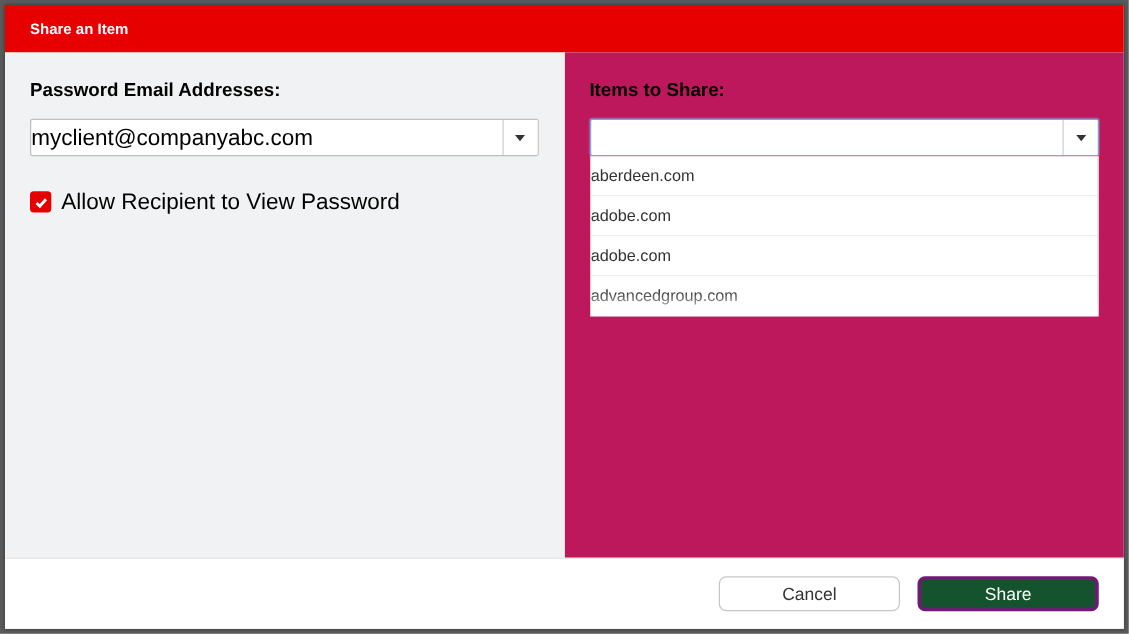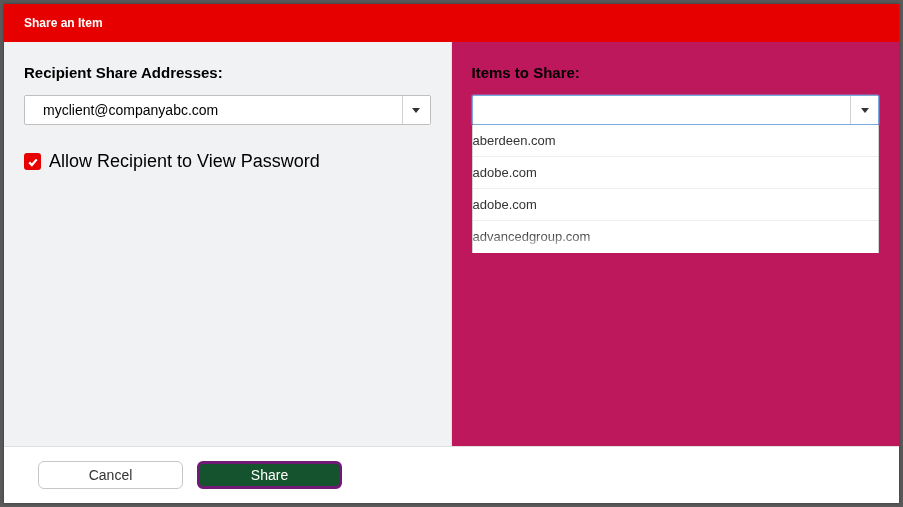--- a/index.html
+++ b/index.html
@@ -63,22 +63,22 @@
       background: #fff;
       height: 30px;
     }
     .combo.focused {
       border: 1px solid #7aa9e0;
       box-shadow: 0 0 0 1px rgba(122,169,224,0.4);
     }
     .combo-input {
       flex: 1;
       border: none;
-      padding: 4px 18px;
-      font-size: 14px;
+      padding: 4px 0;
+      font-size: 18px;
       outline: none;
       background: transparent;
     }
     .combo-trigger {
       width: 28px;
       border-left: 1px solid #d0d0d0;
       display: flex;
       align-items: center;
       justify-content: center;
       cursor: pointer;
@@ -141,23 +141,23 @@
       left: 1px;
       right: 1px;
       bottom: 0;
       height: 20px;
       background: linear-gradient(rgba(255,255,255,0), #fff);
       pointer-events: none;
     }
     .footer {
       border-top: 1px solid #e0e0e0;
       background: #fff;
-      padding: 14px 34px;
-      display: flex;
-      justify-content: flex-start;
+      padding: 14px 20px;
+      display: flex;
+      justify-content: flex-end;
       gap: 14px;
     }
     .btn {
       min-width: 145px;
       height: 28px;
       border-radius: 6px;
       font-size: 14px;
       cursor: pointer;
       display: flex;
       align-items: center;
@@ -180,21 +180,21 @@
 <body>
 
 <div class="dialog">
   <div class="header">
     <span>Share an Item</span>
   </div>
 
   <div class="body">
 
     <div class="left-panel">
-      <div class="section-label">Recipient Share Addresses:</div>
+      <div class="section-label">Password Email Addresses:</div>
       <div class="combo">
         <input class="combo-input" type="text" value="myclient@companyabc.com" style="">
         <div class="combo-trigger">
           <span class="caret-down"></span>
         </div>
       </div>
 
       <div class="checkbox-row">
         <div class="cbx">
           <svg viewBox="0 0 16 16">

